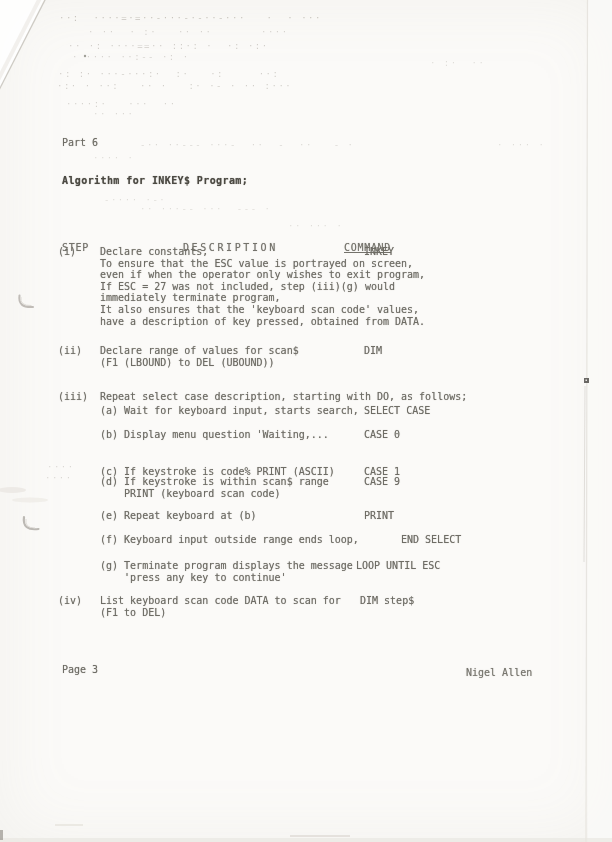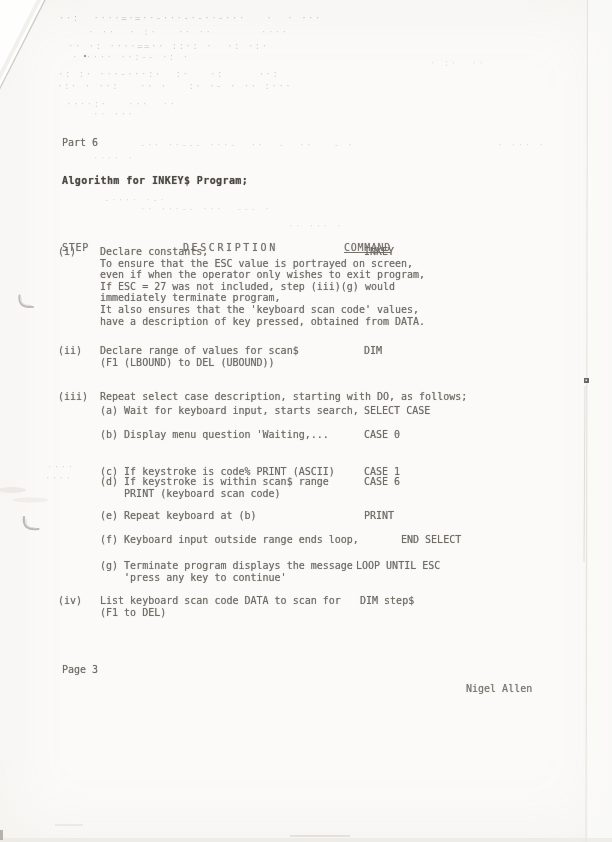--- a/index.html
+++ b/index.html
@@ -133,21 +133,21 @@
     </div>
 
     <div class="row" style="top:452px;margin-top:14px;">
       <span class="step-desc">(c) If keystroke is code% PRINT (ASCII)</span>
       <span class="step-cmd">CASE 1</span>
     </div>
 
     <div class="row" style="top:476px;">
       <span class="step-desc">(d) If keystroke is within scan$ range
     PRINT (keyboard scan code)</span>
-      <span class="step-cmd">CASE 6</span>
+      <span class="step-cmd">CASE 9</span>
     </div>
 
     <div class="row" style="top:510px;">
       <span class="step-desc">(e) Repeat keyboard at (b)</span>
       <span class="step-cmd">PRINT</span>
     </div>
 
     <div class="row" style="top:534px;">
       <span class="step-desc">(f) Keyboard input outside range ends loop,</span>
       <span class="step-cmd" style="left:361px;padding-left:40px;">END SELECT</span>
@@ -161,17 +161,17 @@
 
     <div class="row" style="top:595px;">
       <span class="step-label">(iv)</span>
       <span class="step-desc">List keyboard scan code DATA to scan for
 (F1 to DEL)</span>
       <span class="step-cmd" style="left:360px;">DIM step$</span>
     </div>
 
     <div class="row" style="top:664px;">
       <span class="line footer-left" style="top:0;">Page 3</span>
-      <span class="line footer-right" style="top:19px;">Nigel Allen</span>
+      <span class="line footer-right" style="top:3px;">Nigel Allen</span>
     </div>
 
   </div>
 </div>
 
 </body></html>

